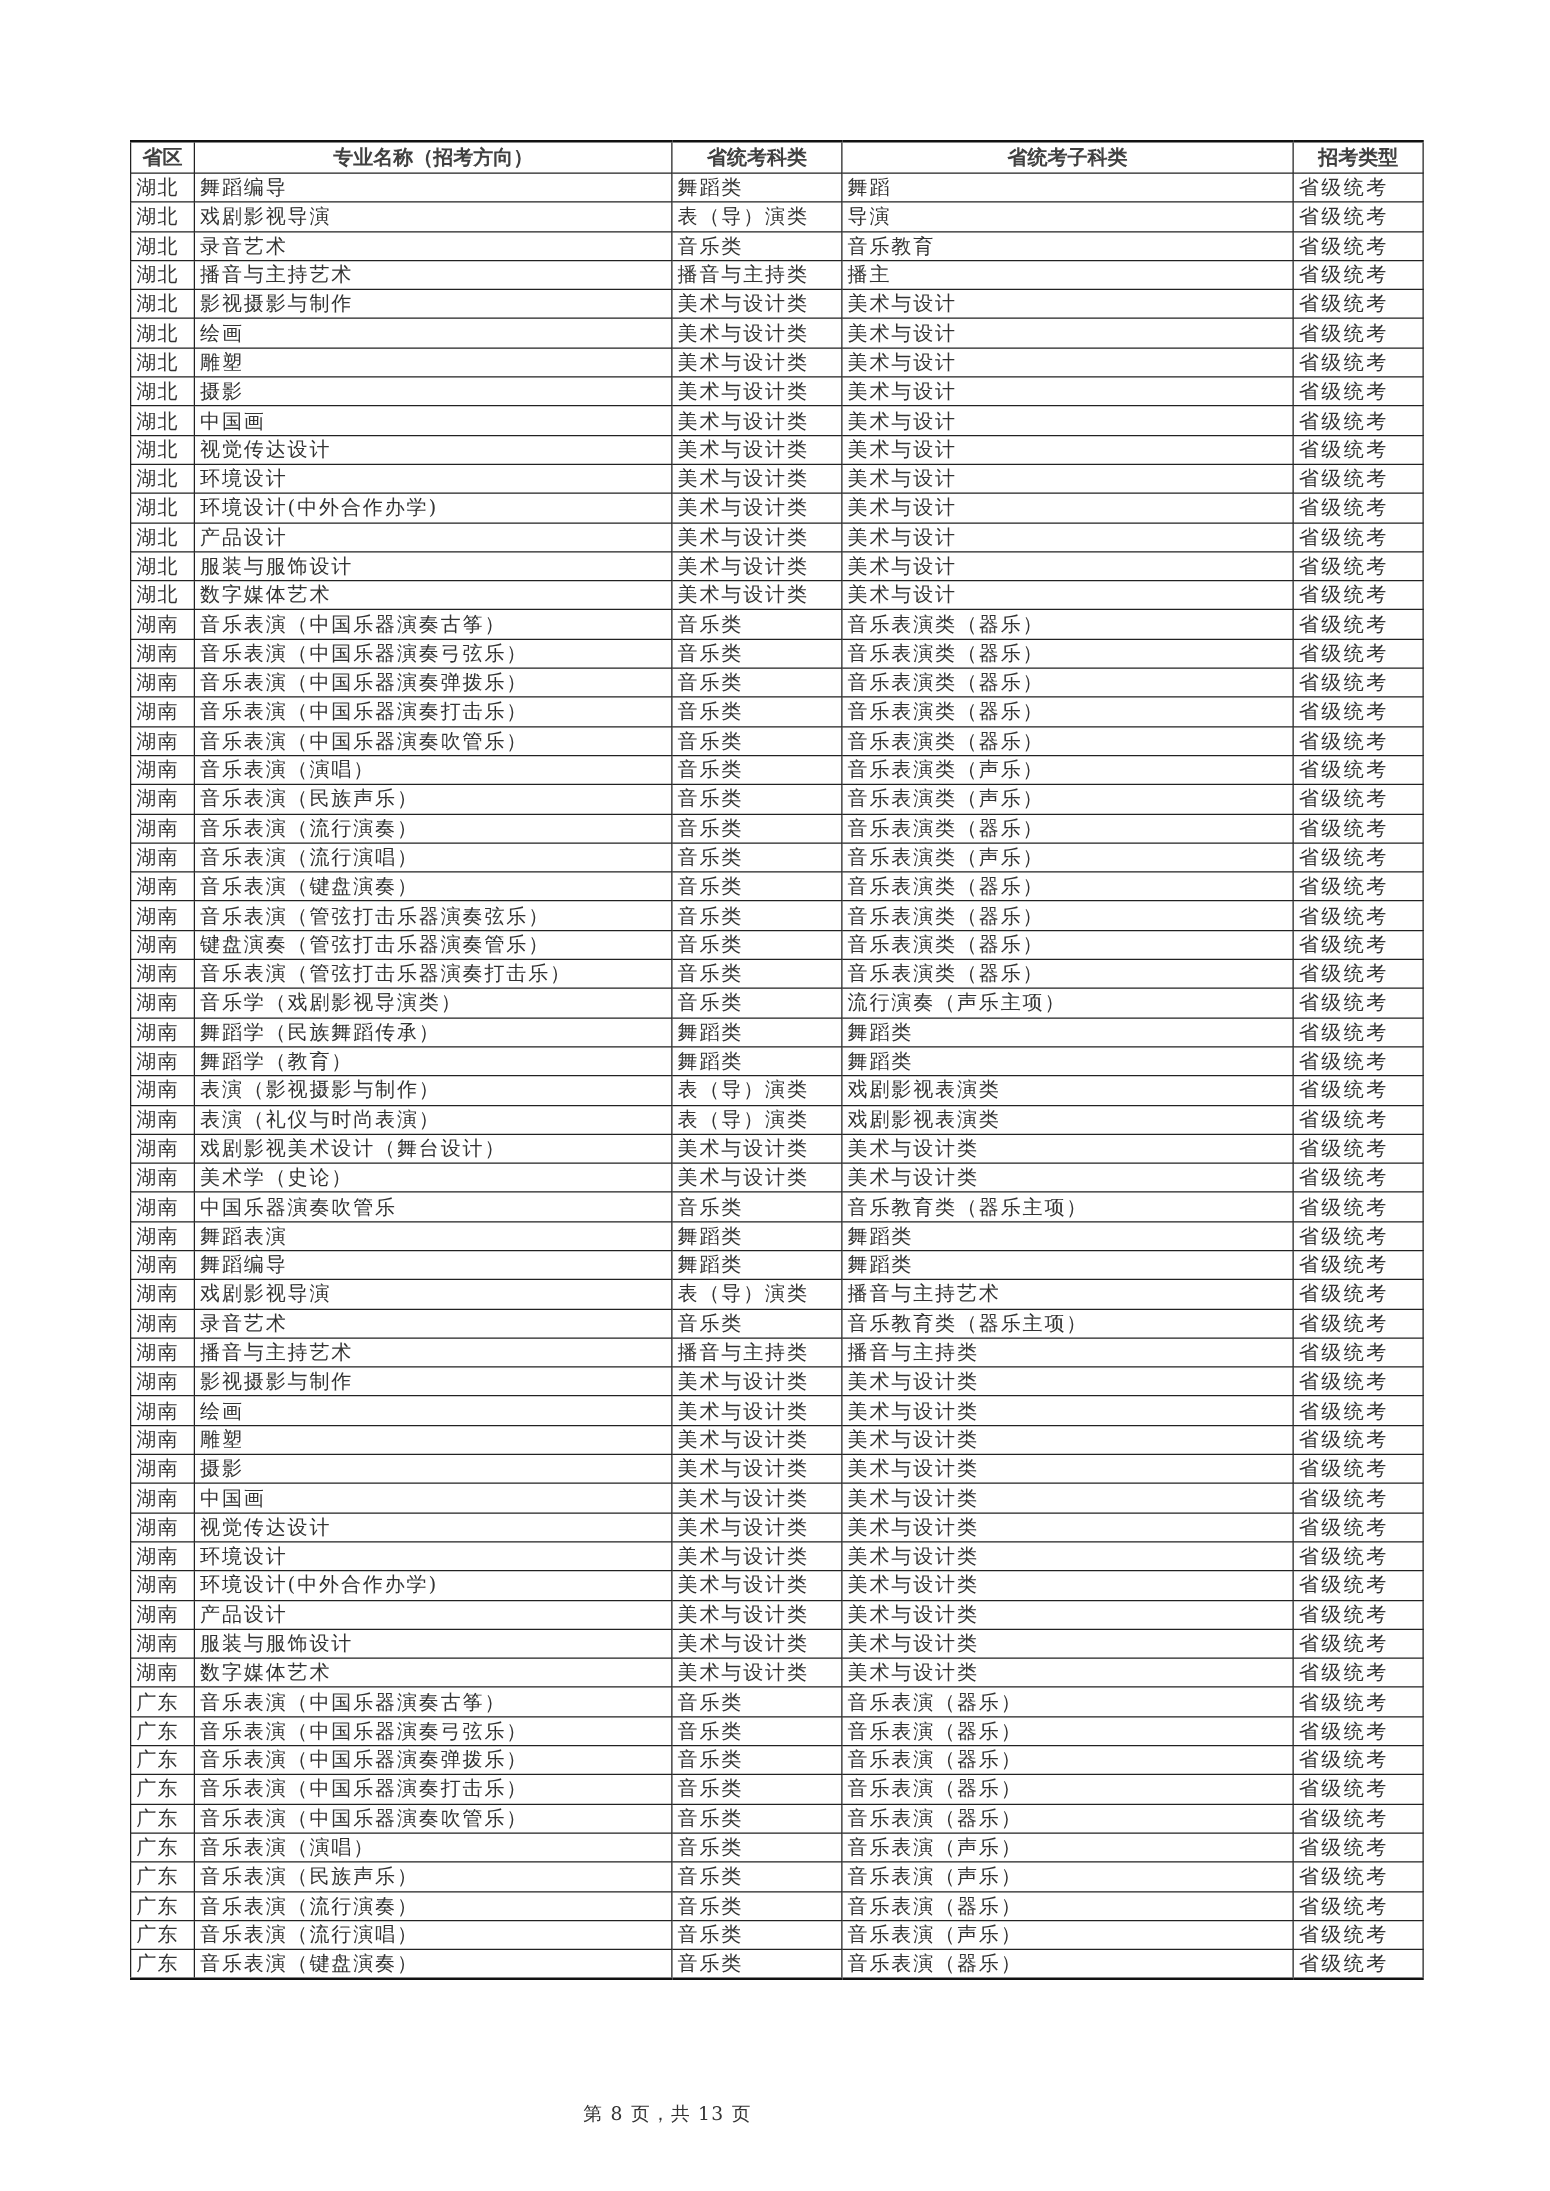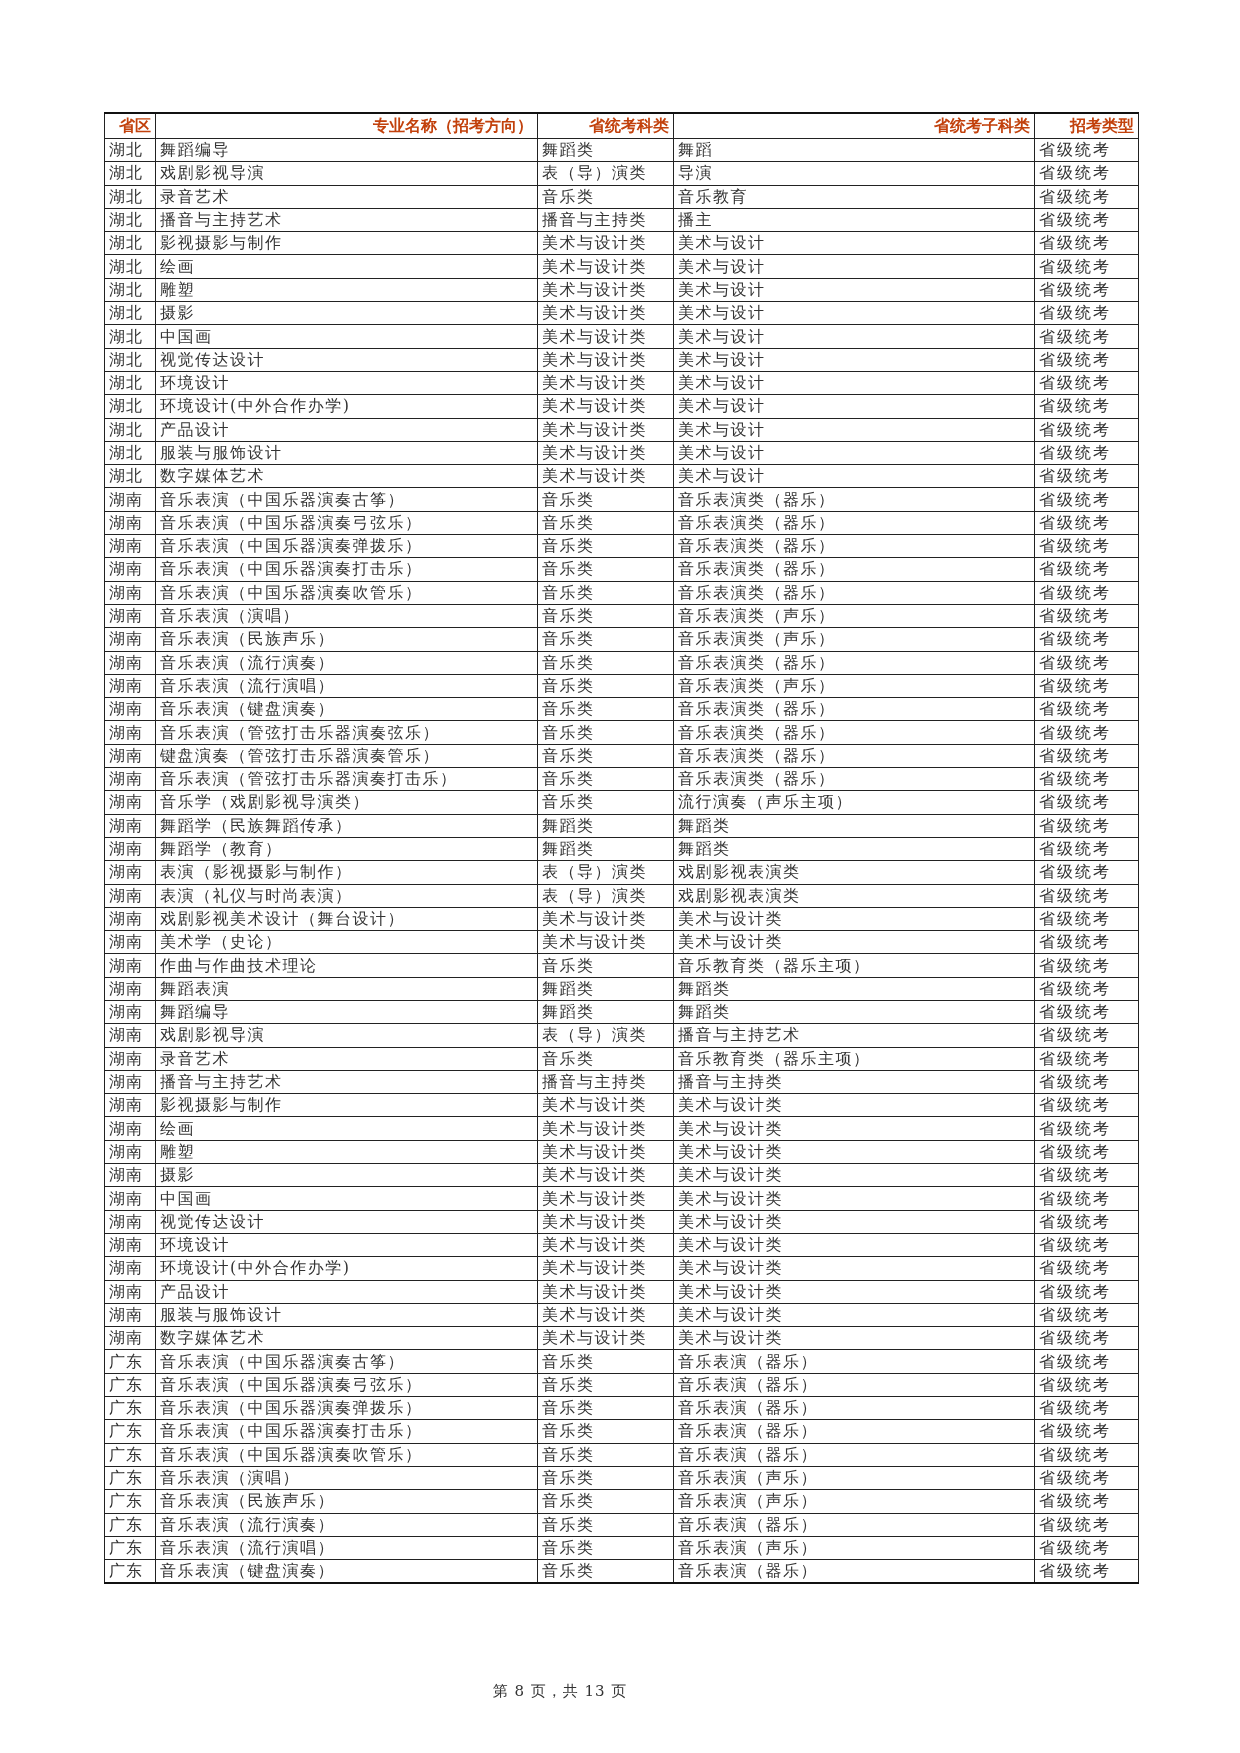--- a/index.html
+++ b/index.html
@@ -18,37 +18,37 @@
     padding: 0 4px;
     line-height: 22px;
     white-space: nowrap;
     overflow: hidden;
     text-align: left;
     font-weight: normal;
     color: #333;
   }
   table.grid th {
     font-weight: bold;
-    text-align: right;
-    color: #c2410c;
+    text-align: center;
+    color: #404040;
     height: 24px;
     border-top: 2px solid #111;
   }
   table.grid tr:last-child td { border-bottom: 2px solid #111; }
   col.c-prov { width: 51px; }
   col.c-major { width: 382px; }
   col.c-cat { width: 136px; }
   col.c-sub { width: 361px; }
   col.c-type { width: 104px; }
   td.prov { text-align: center; padding: 0 2px; letter-spacing: 1px; }
   td.type { text-align: center; letter-spacing: 2px; }
   td.major, td.cat, td.sub { letter-spacing: 1.5px; }
   .footer {
     position: absolute; left: 0; width: 1068px; top: 1682px;
-    text-align: center; font-size: 15px; color: #333; letter-spacing: 1px; padding-left: 26px;
+    text-align: center; font-size: 15px; color: #333; letter-spacing: 1px;
   }
 </style>
 </head>
 <body>
 
 <div class="page">
   <table class="grid">
     <colgroup>
       <col class="c-prov">
         <col class="c-major">
@@ -306,21 +306,21 @@
         </tr>
         <tr>
           <td class="prov">湖南</td>
           <td class="major">美术学（史论）</td>
           <td class="cat">美术与设计类</td>
           <td class="sub">美术与设计类</td>
           <td class="type">省级统考</td>
         </tr>
         <tr>
           <td class="prov">湖南</td>
-          <td class="major">作曲与作曲技术理论</td>
+          <td class="major">中国乐器演奏吹管乐</td>
           <td class="cat">音乐类</td>
           <td class="sub">音乐教育类（器乐主项）</td>
           <td class="type">省级统考</td>
         </tr>
         <tr>
           <td class="prov">湖南</td>
           <td class="major">舞蹈表演</td>
           <td class="cat">舞蹈类</td>
           <td class="sub">舞蹈类</td>
           <td class="type">省级统考</td>

